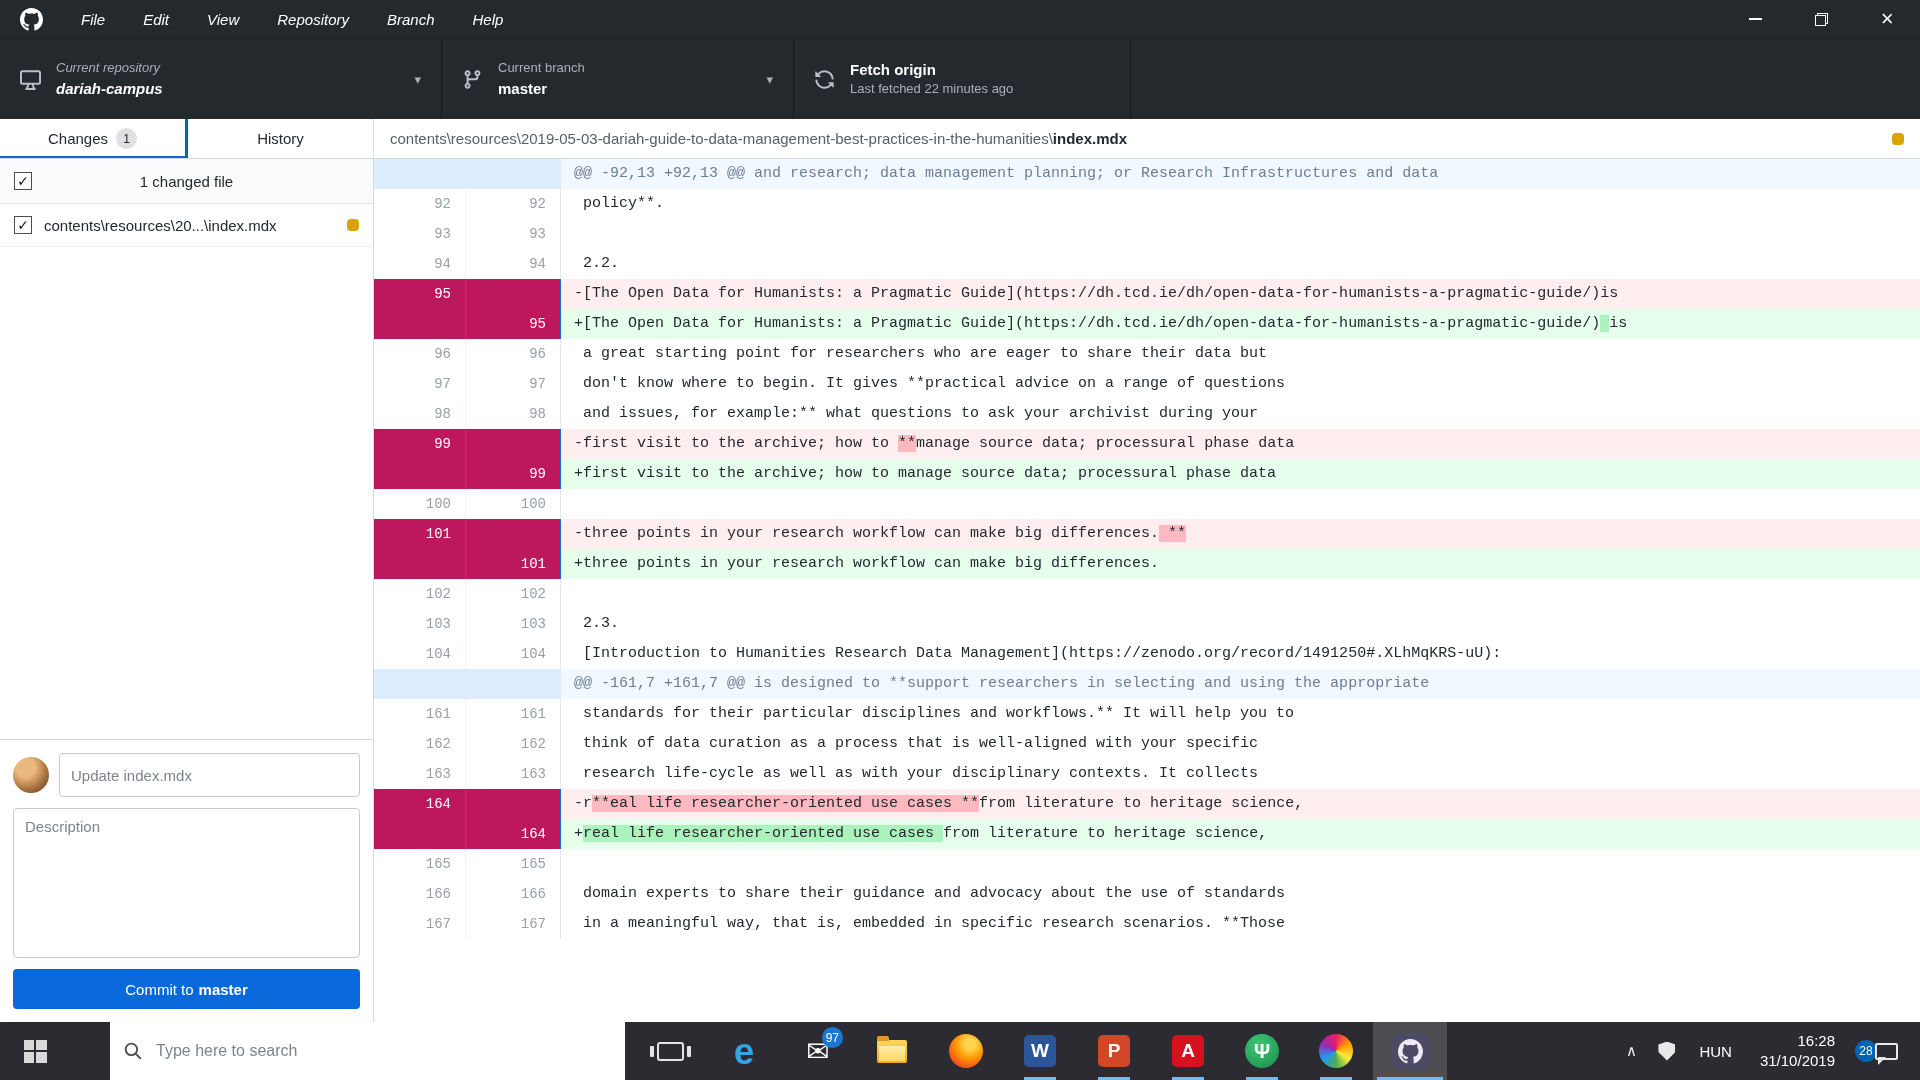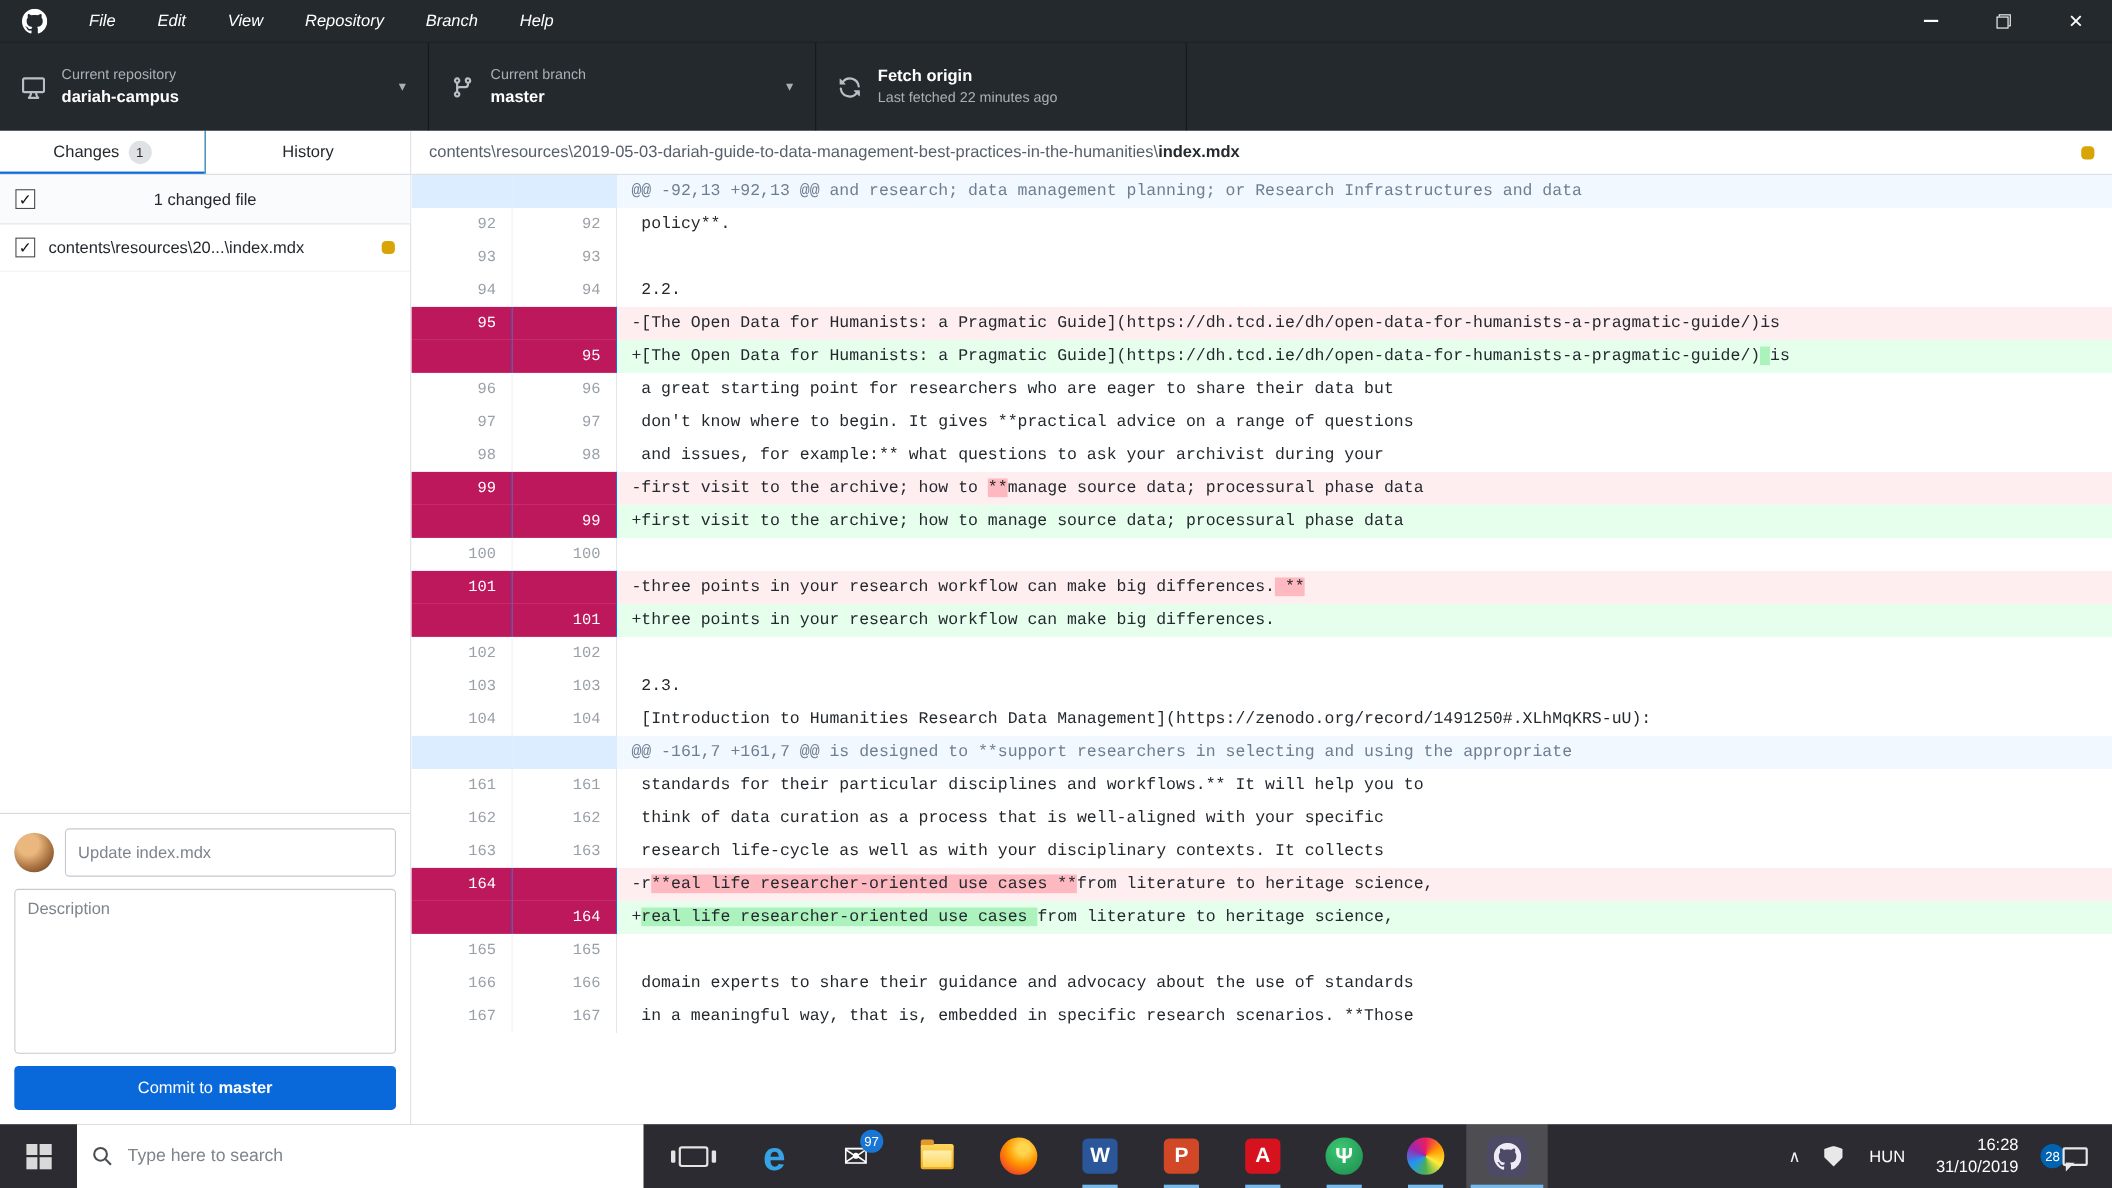--- a/index.html
+++ b/index.html
@@ -16,36 +16,36 @@
   .win-ctrl{width:66px;display:flex;align-items:center;justify-content:center;}
   .min-ic{width:13px;height:1.5px;background:#fff;display:block;}
   .restore-ic{position:relative;width:13px;height:13px;display:block;}
   .restore-ic::before{content:"";position:absolute;top:0;right:0;width:9px;height:9px;border:1px solid #fff;}
   .restore-ic::after{content:"";position:absolute;bottom:0;left:0;width:9px;height:9px;border:1px solid #fff;background:#24292e;}
   .close-ic{font-size:22px;line-height:1;color:#fff;}
 
   
   .toolbar{position:absolute;top:39px;left:0;right:0;height:80px;background:#24292e;display:flex;color:#fff;}
   .tb-section{display:flex;align-items:center;padding:0 20px;border-right:1px solid #16191c;}
-  .tb-section.repo{width:390px;}
+  .tb-section.repo{width:442px;font-style:italic;}
   .tb-section.branch{width:352px;}
   .tb-section.fetch{width:337px;}
   .tb-icon{margin-right:15px;display:flex;}
   .tb-icon svg{width:21px;height:21px;fill:#b9bfc6;}
   .tb-texts{display:flex;flex-direction:column;line-height:1.4;}
   .tb-label,.tb-sub{font-size:13px;color:#aab0b7;}
   .tb-value{font-size:15px;font-weight:bold;color:#fff;}
   .chev{margin-left:auto;color:#aab0b7;font-size:13px;}
 
   
   .workspace{position:absolute;top:119px;left:0;right:0;bottom:58px;display:flex;background:#fff;}
   .sidebar{width:374px;flex:none;border-right:1px solid #d6d9dc;display:flex;flex-direction:column;background:#fff;}
   .tabs{height:40px;display:flex;border-bottom:1px solid #d6d9dc;flex:none;}
   .tab{flex:1;display:flex;align-items:center;justify-content:center;gap:8px;font-size:15px;color:#24292e;position:relative;cursor:default;}
-  .tab:not(:last-child){border-right:1px solid #0369a1;justify-content:center;}
+  .tab:not(:last-child){border-right:3px solid #0369a1;justify-content:center;}
   .tab.active::after{content:"";position:absolute;left:0;right:0;bottom:0;height:2px;background:#0969da;}
   .tab-badge{min-width:21px;height:21px;border-radius:11px;background:#dfe2e5;color:#24292e;font-size:12px;display:flex;align-items:center;justify-content:center;padding:0 3px;}
   .files-header{height:45px;background:#fafbfc;border-bottom:1px solid #e1e4e8;position:relative;display:flex;align-items:center;justify-content:center;font-size:15px;flex:none;}
   .files-header .checkbox{position:absolute;left:14px;}
   .checkbox{width:18px;height:18px;border:1px solid #4c4c4c;background:#fff;display:flex;align-items:center;justify-content:center;font-size:14px;font-weight:bold;color:#151515;flex:none;}
   .file-row{height:43px;display:flex;align-items:center;padding:0 14px;gap:12px;border-bottom:1px solid #f0f1f3;font-size:15px;flex:none;}
   .file-name{flex:1;white-space:nowrap;overflow:hidden;}
   .status-dot{width:12px;height:12px;border-radius:4px;background:#d9a406;flex:none;}
   .sidebar-spacer{flex:1;}
   .commit-form{border-top:1px solid #d6d9dc;padding:13px;display:flex;flex-direction:column;gap:11px;flex:none;}
@@ -74,21 +74,21 @@
   .diff-row.removed .code .hl{background:#fdb8c0;}
   .diff-row.added .code{background:#e6ffed;}
   .diff-row.added .code .hl{background:#acf2bd;}
   .diff-row.removed .gut,.diff-row.added .gut{background:#be185d;color:#fff;border-right-color:#1173d2;}
 
   
   .taskbar{position:absolute;left:0;right:0;bottom:0;height:58px;background:#2b2b31;display:flex;align-items:stretch;color:#fff;z-index:6;}
   .start-btn{width:70px;display:flex;align-items:center;justify-content:center;}
   .win-logo{width:23px;height:23px;display:grid;grid-template-columns:1fr 1fr;gap:2px;}
   .win-logo span{background:#d9d9d9;}
-  .search-box{width:515px;background:#fff;display:flex;align-items:center;position:relative;}
+  .search-box{width:515px;background:#fff;display:flex;align-items:center;position:relative;margin-left:40px;}
   .search-box svg{position:absolute;left:13px;width:21px;height:21px;}
   .search-input{flex:1;height:100%;border:none;outline:none;padding-left:46px;font-size:16px;font-family:inherit;color:#333;background:transparent;}
   .tb-apps{display:flex;align-items:stretch;margin-left:8px;}
   .tb-btn{width:74px;position:relative;display:flex;align-items:center;justify-content:center;}
   .tb-btn.running::after{content:"";position:absolute;bottom:0;left:21px;right:21px;height:3px;background:#76b9ed;}
   .tb-btn.active{background:rgba(255,255,255,.16);}
   .tb-btn.active::after{left:4px;right:4px;}
   .tb-ic{display:flex;align-items:center;justify-content:center;}
   .ic-taskview{width:27px;height:19px;border:2px solid #e4e4e4;border-radius:3px;position:relative;}
   .ic-taskview::before,.ic-taskview::after{content:"";position:absolute;top:2px;width:4px;height:11px;background:#e4e4e4;border-radius:1px;}

